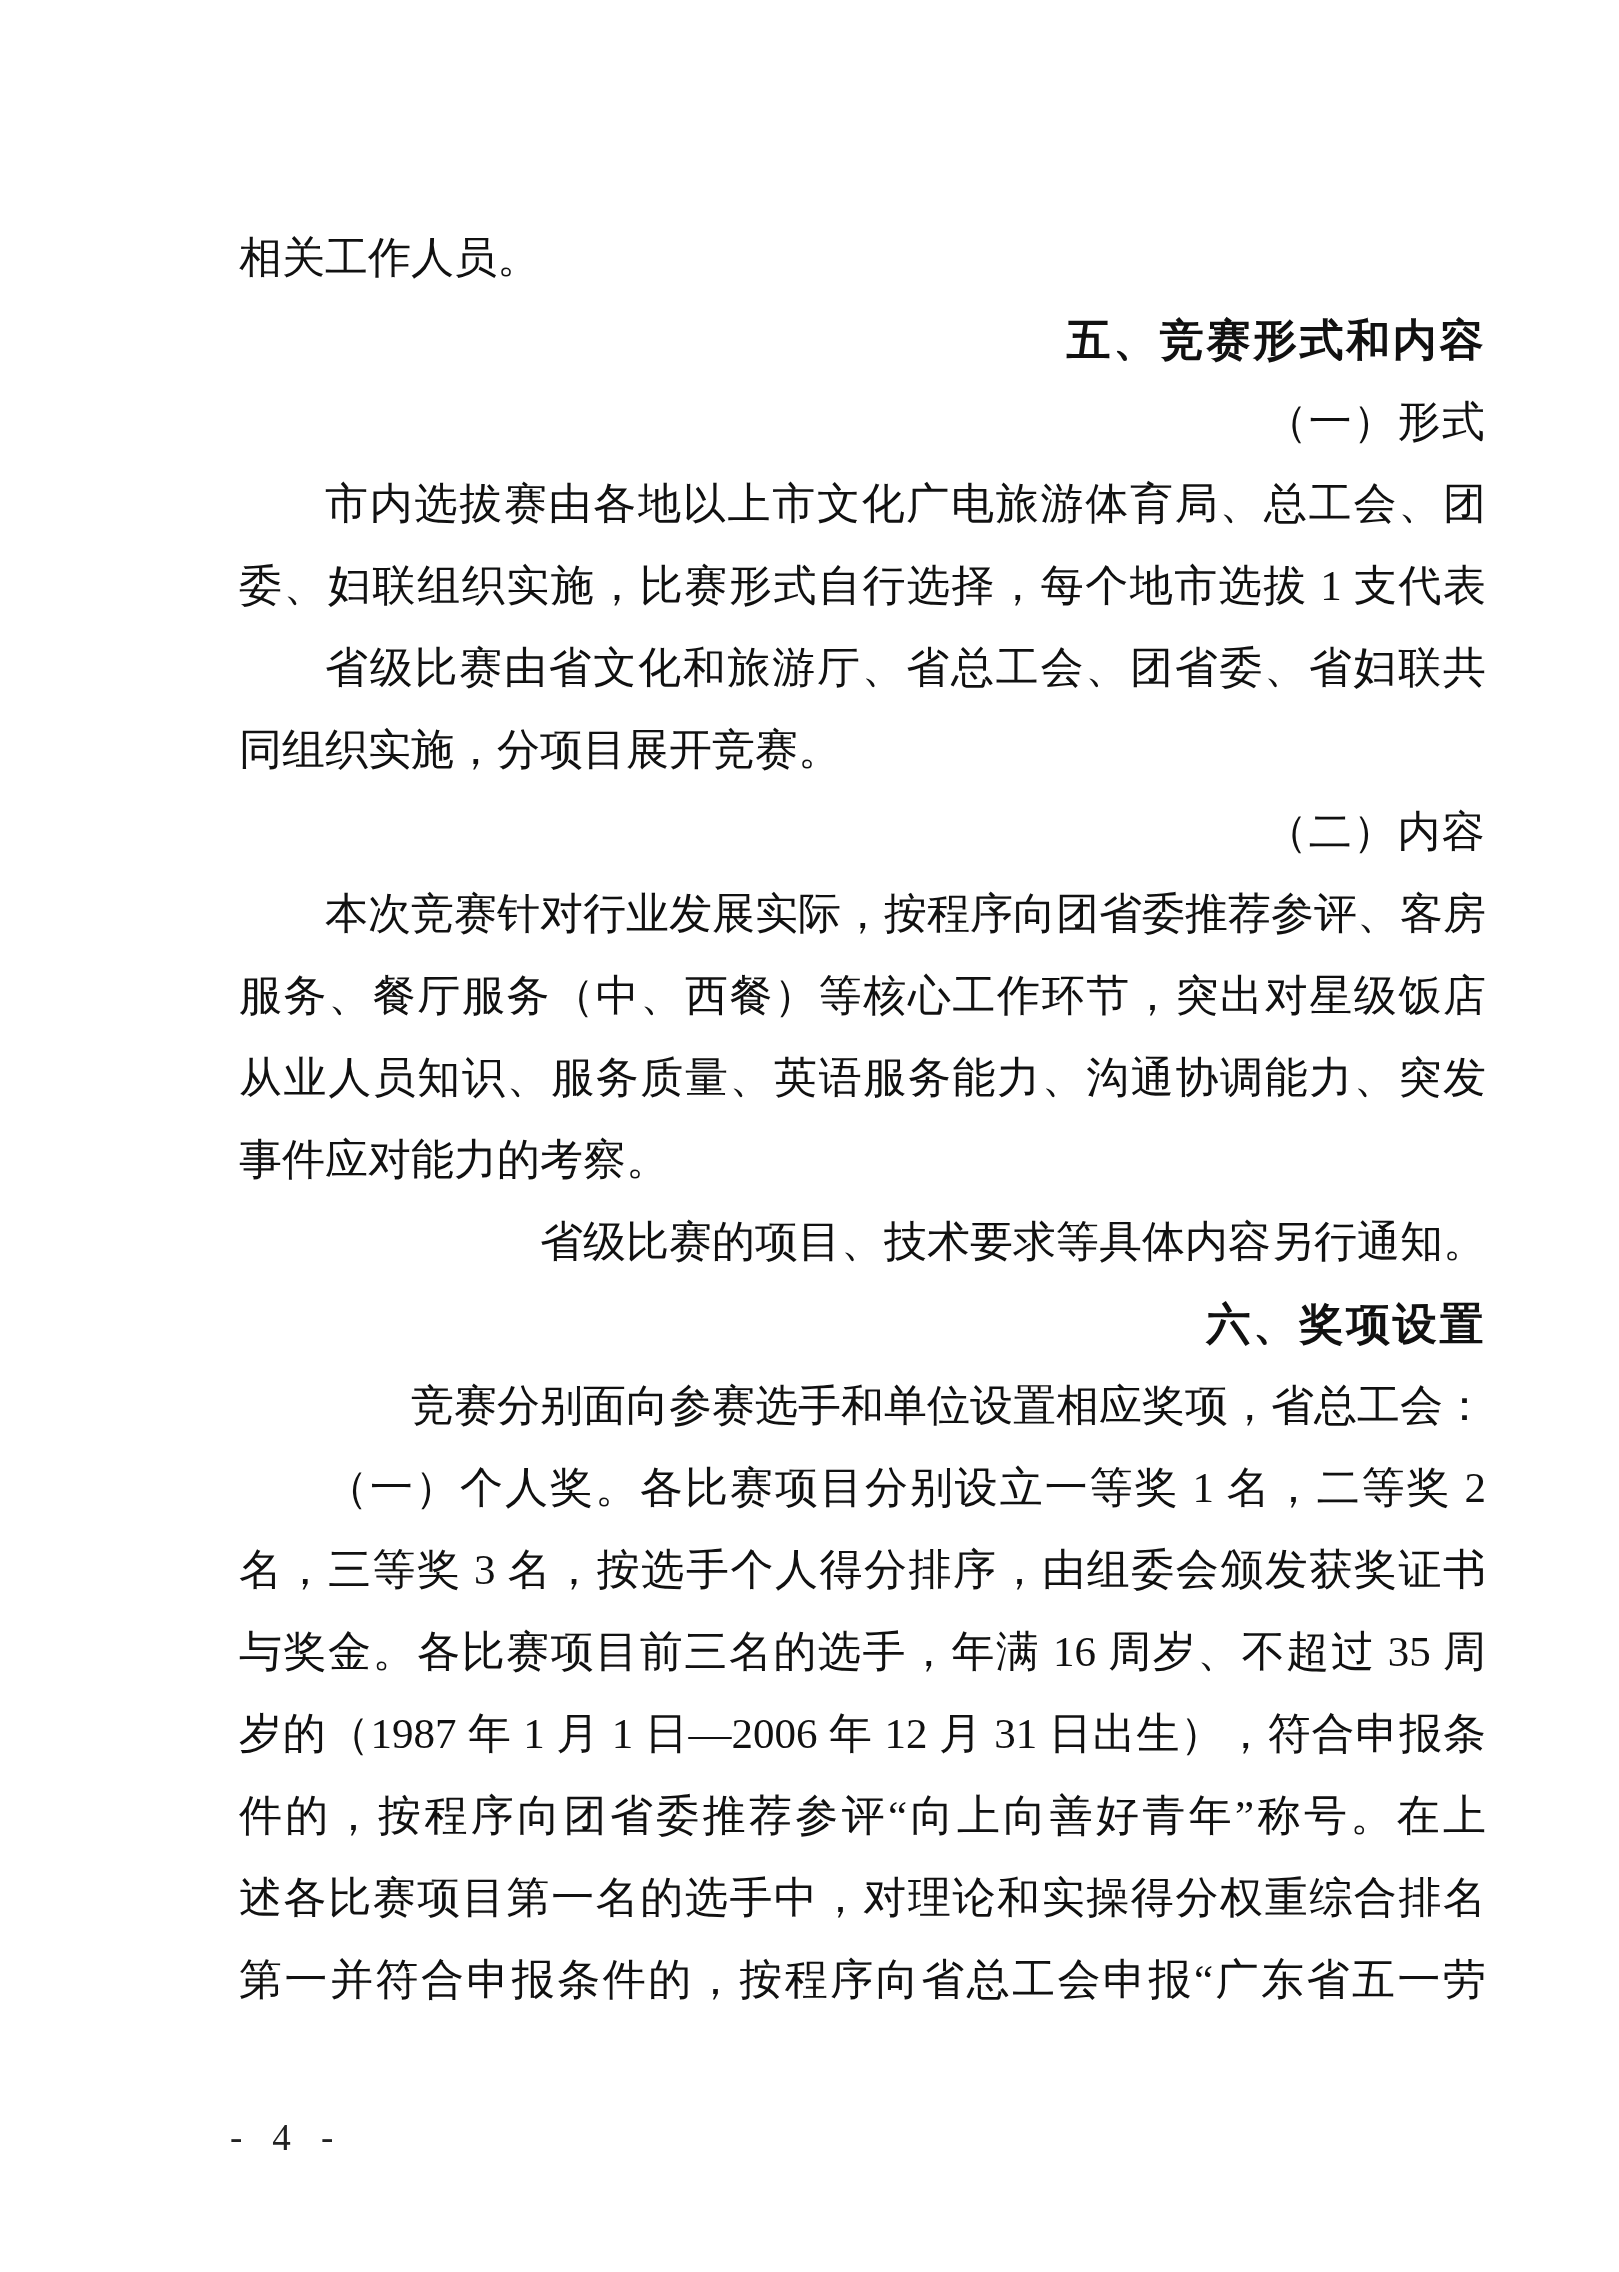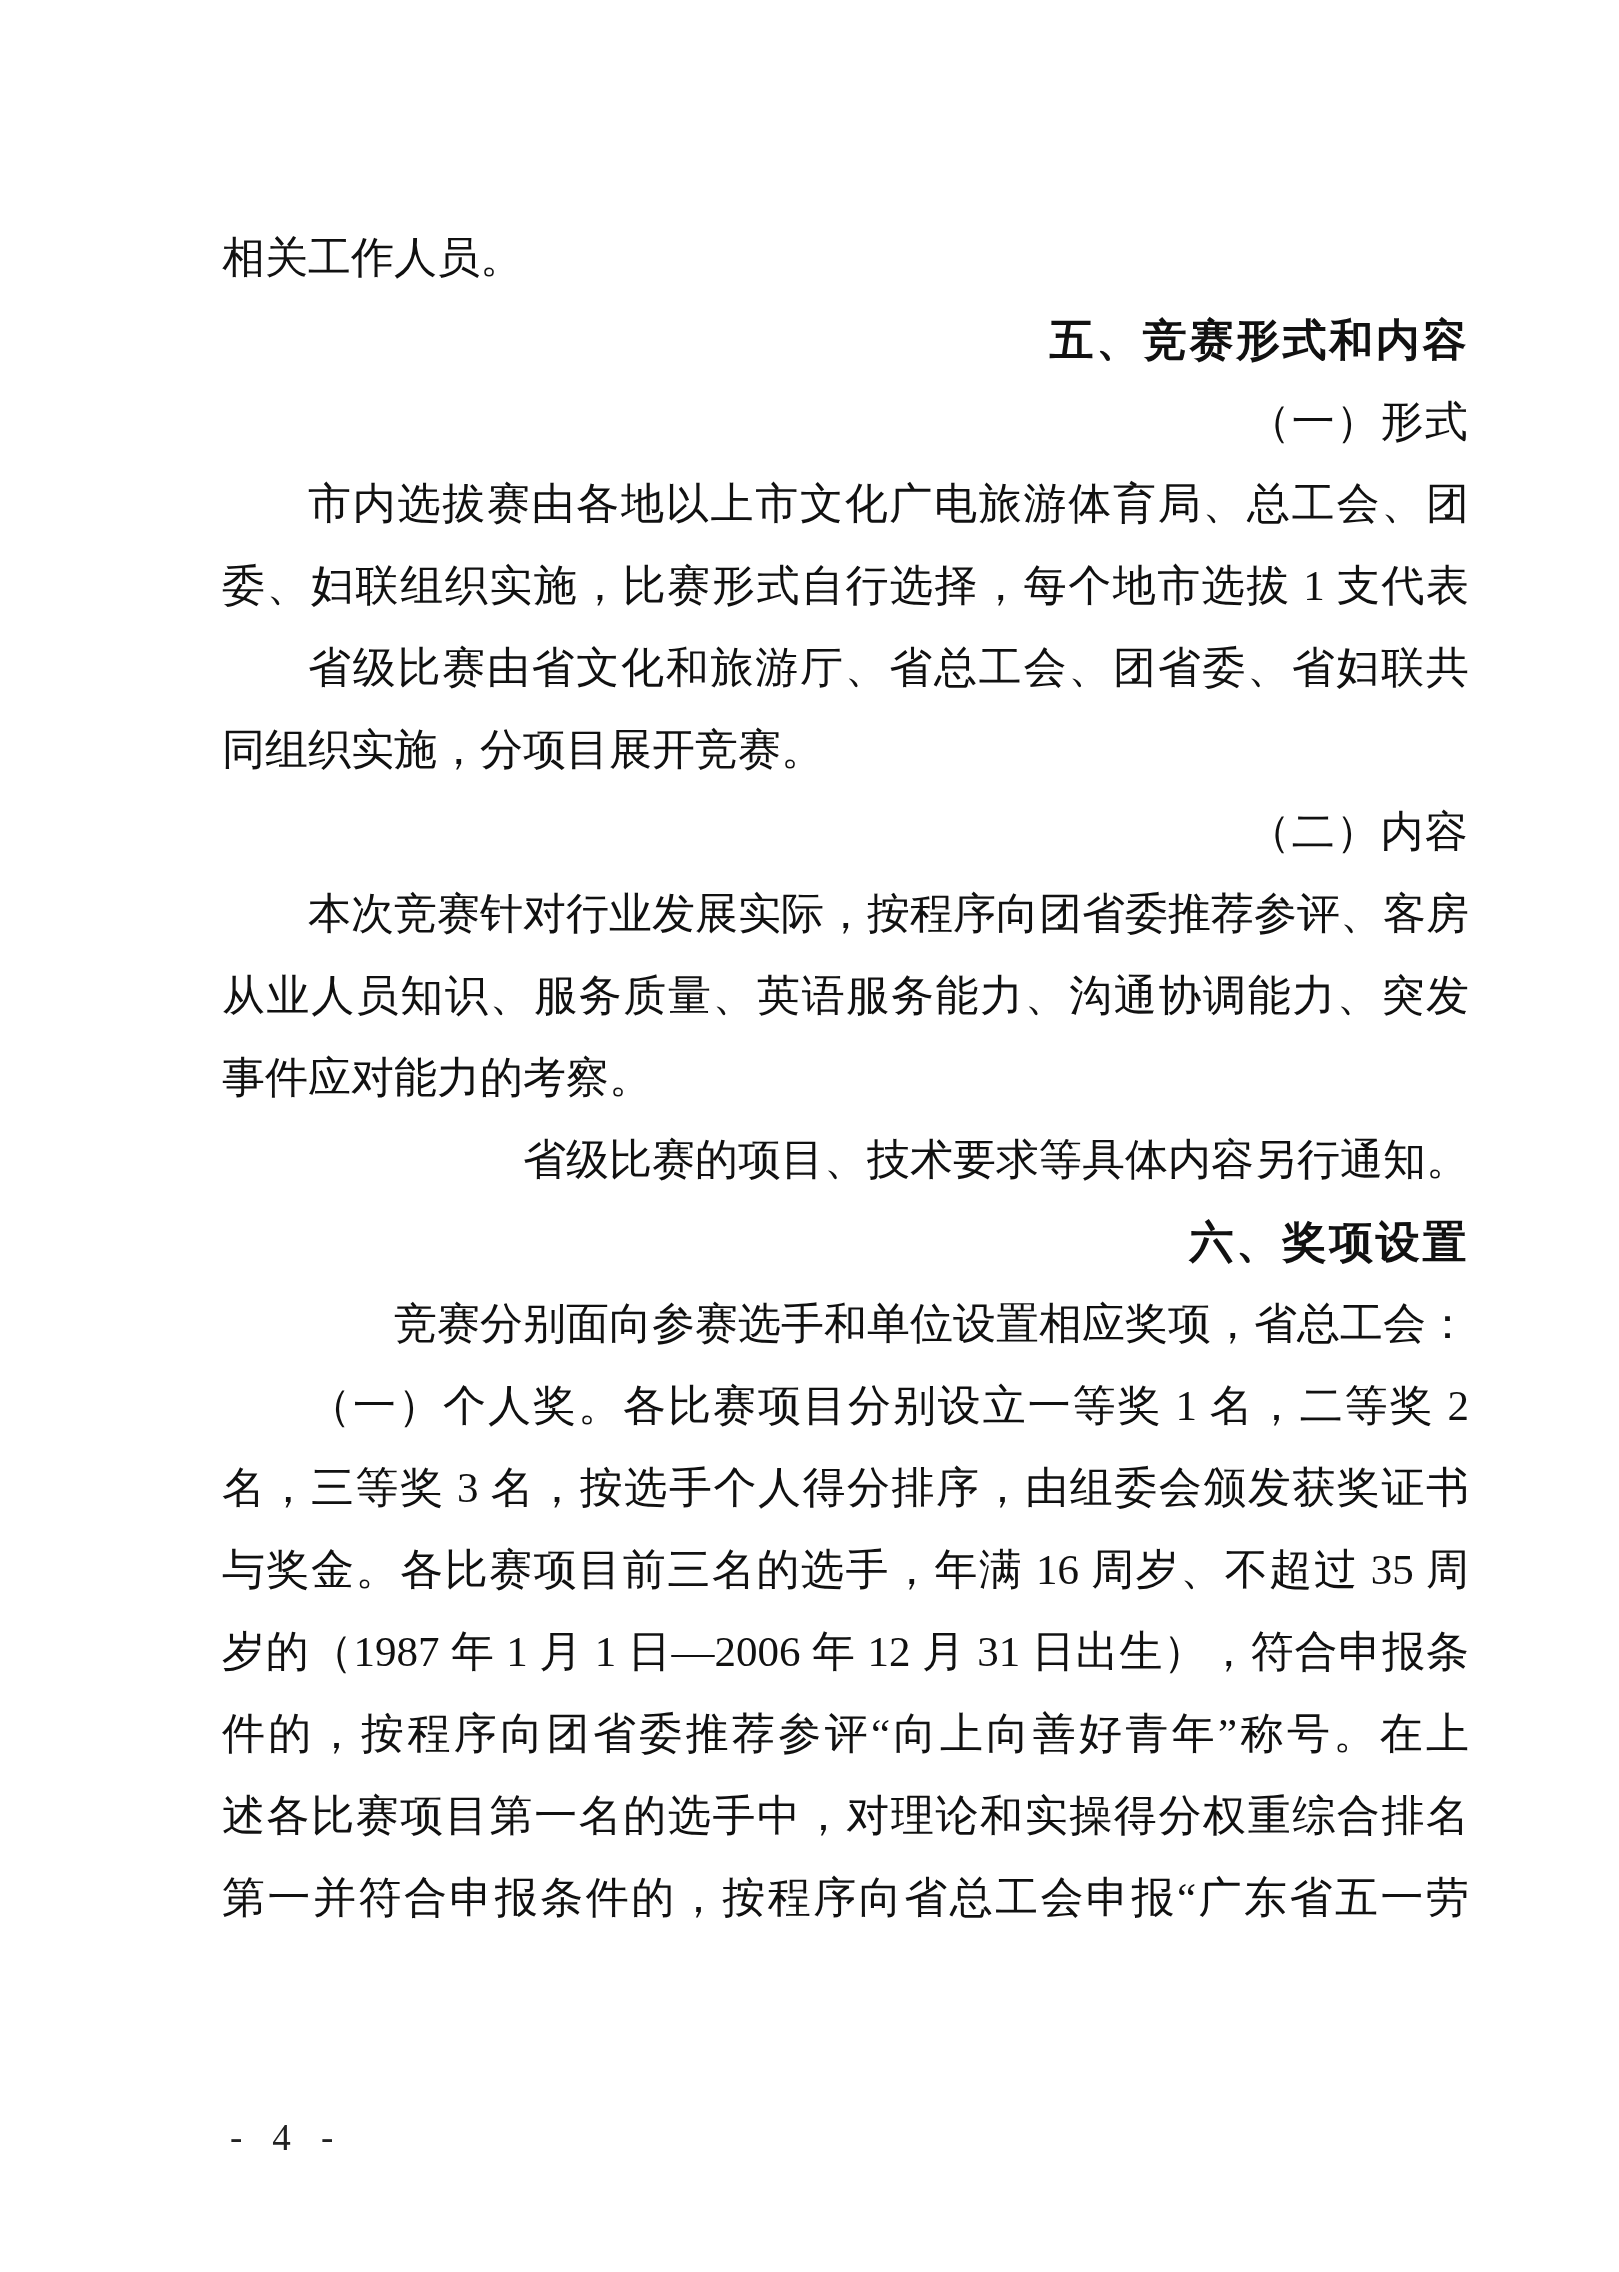--- a/index.html
+++ b/index.html
@@ -12,21 +12,21 @@
     width: 1620px;
     height: 2273px;
     margin: 0 auto;
     background: #ffffff;
     color: #111111;
     font-family: "Liberation Serif", "DejaVu Serif", serif;
     overflow: hidden;
   }
   .textblock {
     position: absolute;
-    left: 222px;
+    left: 239px;
     top: 217px;
     width: 1247px;
   }
   .line {
     height: 82px;
     line-height: 82px;
     font-size: 43px;
     white-space: nowrap;
     text-align: left;
   }
@@ -67,20 +67,21 @@
   <div class="textblock">
     <div class="line">相关工作人员。</div>
     <div class="line heading indent">五、竞赛形式和内容</div>
     <div class="line sub indent">（一）形式</div>
     <div class="line fill indent">市内选拔赛由各地以上市文化广电旅游体育局、总工会、团</div>
     <div class="line fill">委、妇联组织实施，比赛形式自行选择，每个地市选拔 1 支代表</div>
     <div class="line fill indent">省级比赛由省文化和旅游厅、省总工会、团省委、省妇联共</div>
     <div class="line">同组织实施，分项目展开竞赛。</div>
     <div class="line sub indent">（二）内容</div>
     <div class="line fill indent">本次竞赛针对行业发展实际，按程序向团省委推荐参评、客房</div>
+    <div class="line fill">服务、餐厅服务（中、西餐）等核心工作环节，突出对星级饭店</div>
     <div class="line fill">从业人员知识、服务质量、英语服务能力、沟通协调能力、突发</div>
     <div class="line">事件应对能力的考察。</div>
     <div class="line indent">省级比赛的项目、技术要求等具体内容另行通知。</div>
     <div class="line heading indent">六、奖项设置</div>
     <div class="line indent">竞赛分别面向参赛选手和单位设置相应奖项，省总工会：</div>
     <div class="line fill indent">（一）个人奖。各比赛项目分别设立一等奖 1 名，二等奖 2</div>
     <div class="line fill">名，三等奖 3 名，按选手个人得分排序，由组委会颁发获奖证书</div>
     <div class="line fill">与奖金。各比赛项目前三名的选手，年满 16 周岁、不超过 35 周</div>
     <div class="line fill">岁的（1987 年 1 月 1 日—2006 年 12 月 31 日出生），符合申报条</div>
     <div class="line fill">件的，按程序向团省委推荐参评“向上向善好青年”称号。在上</div>

